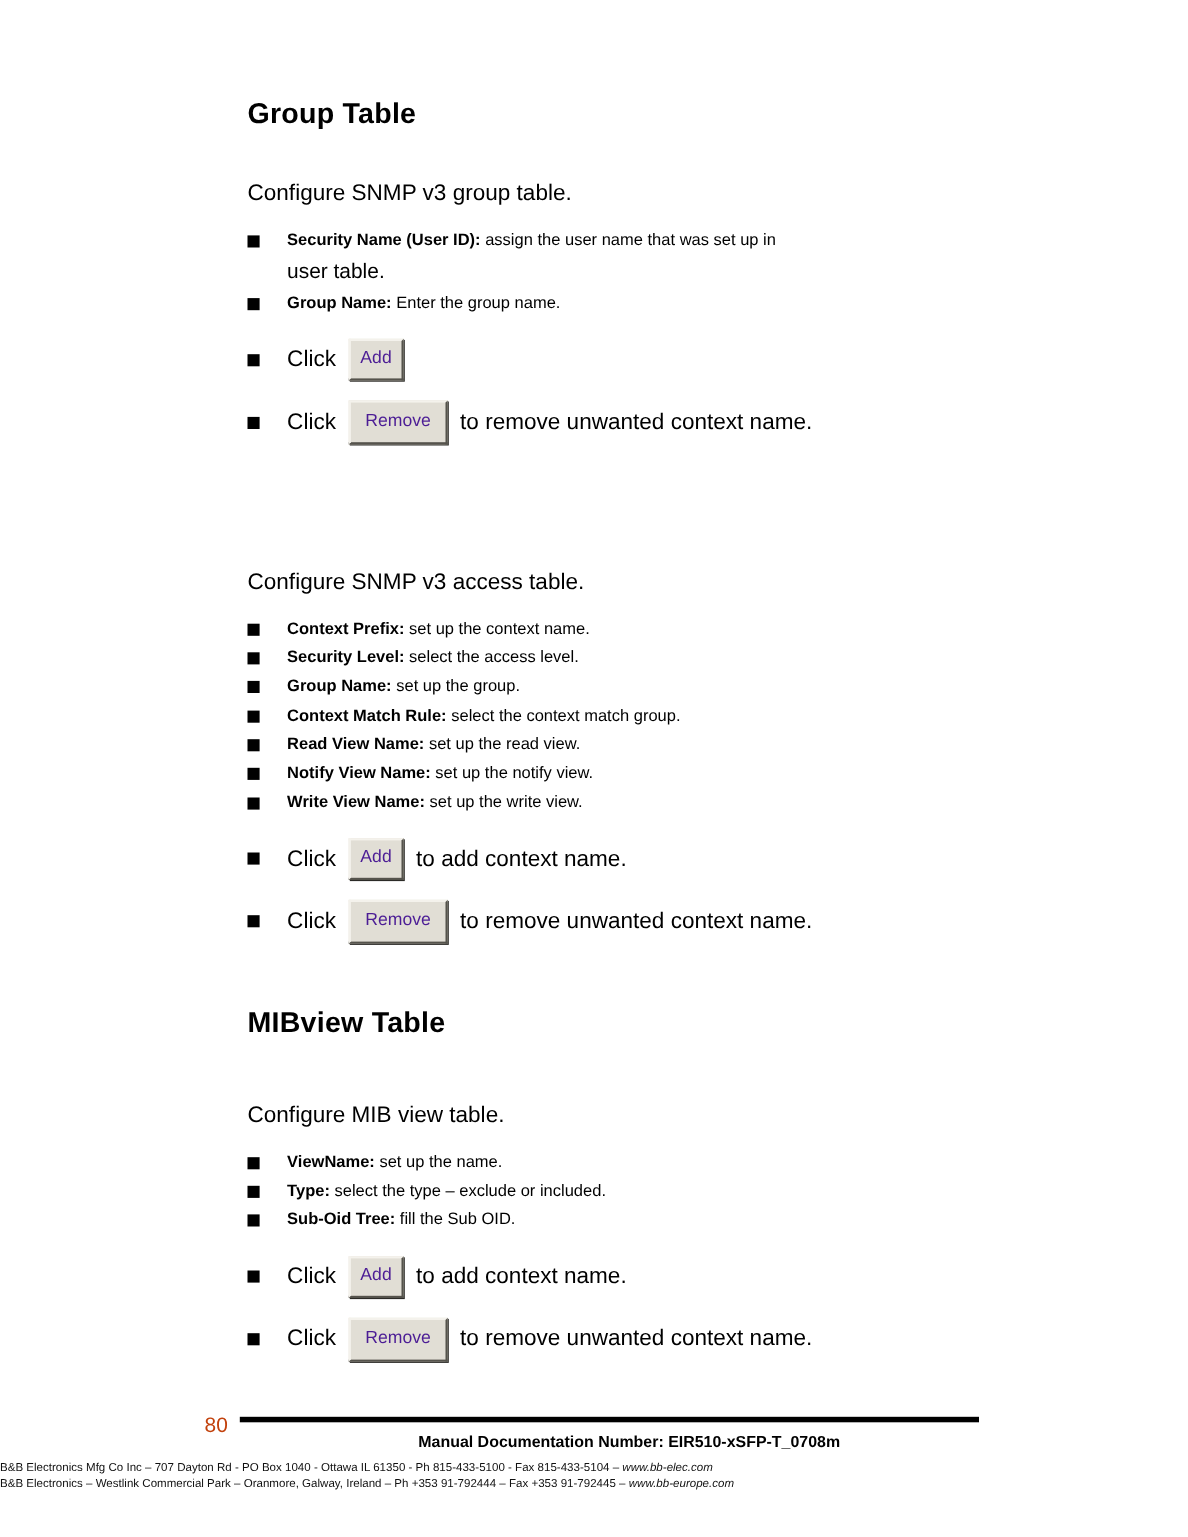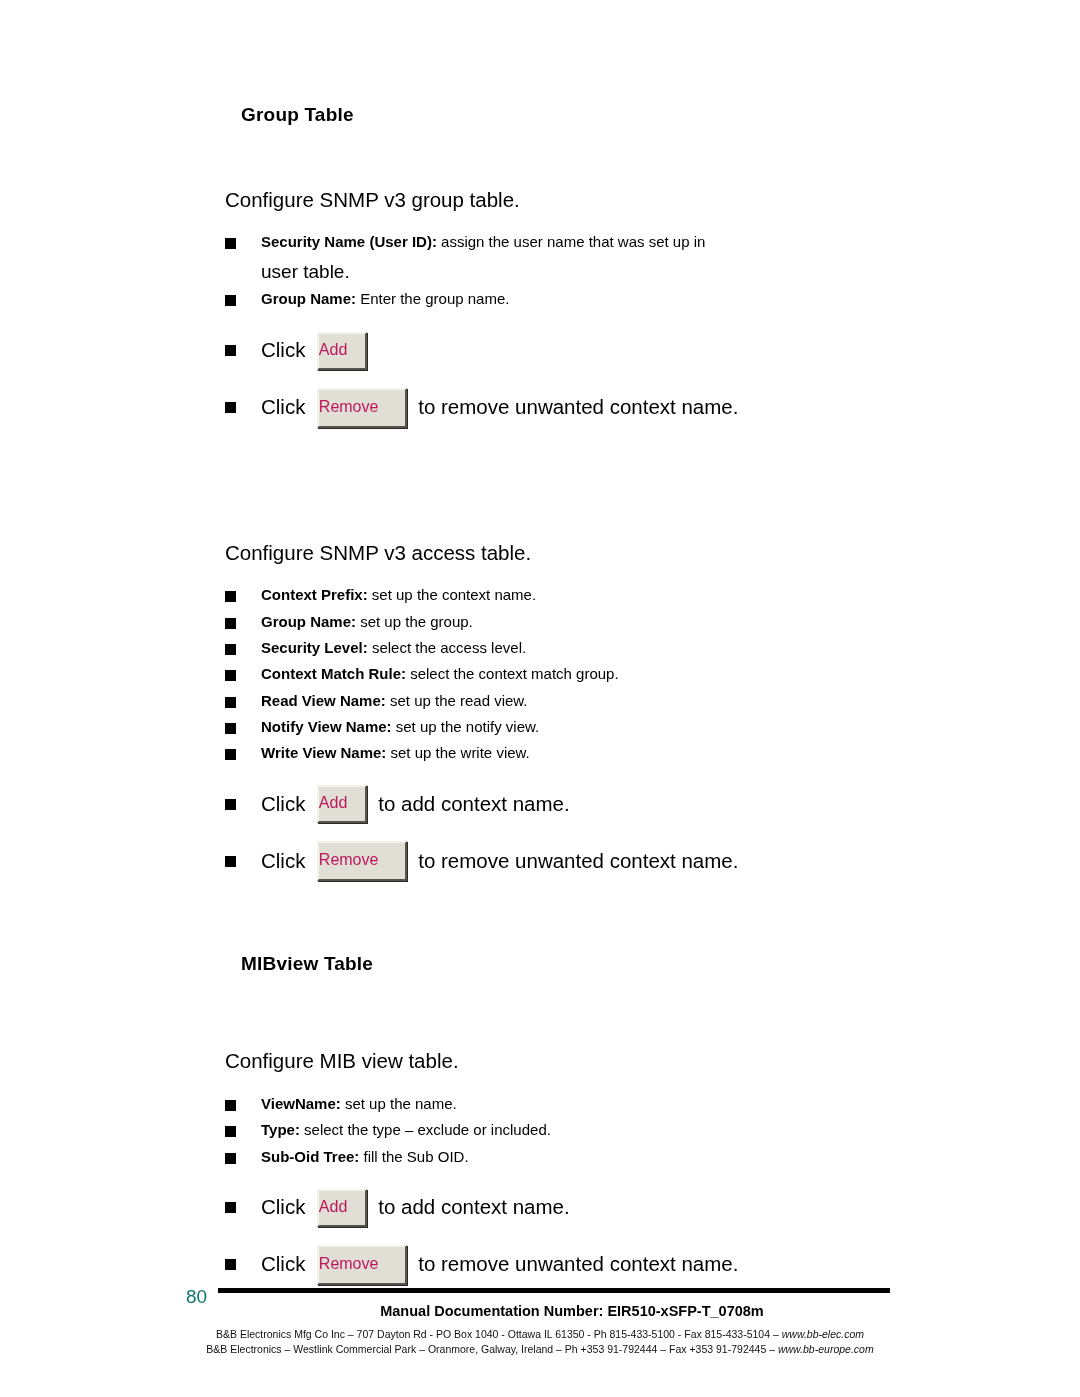--- a/index.html
+++ b/index.html
@@ -26,25 +26,25 @@
 
   .content {
     position: absolute;
     left: 225px;
     top: 88px;
     width: 680px;
   }
 
   
   .section-heading {
-    font-size: 19px;
+    font-size: 26px;
     font-weight: bold;
     letter-spacing: 0.2px;
     line-height: 1.2;
-    margin: 16px;
+    margin: 0;
   }
 
   
   .intro {
     font-size: 20.5px;
     line-height: 1.25;
     margin: 0;
     white-space: nowrap;
   }
 
@@ -105,25 +105,25 @@
     white-space: nowrap;
   }
   .btn-row .after-word {
     white-space: nowrap;
   }
 
   
   .win-btn {
     display: inline-block;
     background: #e1ded5;
-    color: #be185d;
+    color: #4c1d95;
     font-family: "Liberation Sans", sans-serif;
     font-size: 16px;
     line-height: 1;
-    text-align: left;
+    text-align: center;
     box-sizing: border-box;
     border-top: 2px solid #f4f2ec;
     border-left: 2px solid #f4f2ec;
     border-right: 2px solid #55534c;
     border-bottom: 2px solid #55534c;
     box-shadow: 1px 1px 0 0 #2b2a26;
     user-select: none;
   }
   .win-btn.add {
     width: 50px;
@@ -136,21 +136,21 @@
 
   .gap-sm { height: 18px; }
   .gap-lg { height: 44px; }
   .gap-xl { height: 56px; }
   .page-number {
     position: absolute;
     left: 186px;
     top: 1287px;
     font-size: 19px;
     line-height: 1;
-    color: #0f766e;
+    color: #c2410c;
   }
   .footer-rule {
     position: absolute;
     left: 218px;
     top: 1288px;
     width: 672px;
     height: 5px;
     background: #000;
   }
   .footer-docnum {
@@ -161,21 +161,21 @@
     text-align: center;
     font-size: 14.5px;
     font-weight: bold;
     line-height: 1.2;
     padding-left: 32px;
   }
   .footer-addr {
     position: absolute;
     left: 0;
     width: 1080px;
-    text-align: center;
+    text-align: left;
     font-size: 10.5px;
     line-height: 1.35;
     color: #111;
   }
   .footer-addr.l1 { top: 1327px; }
   .footer-addr.l2 { top: 1342px; }
   .footer-addr i { font-style: italic; }
 </style>
 </head>
 <body>
@@ -241,26 +241,26 @@
 
       <div class="bullets">
 
         <div class="bullet-row">
           <span class="bullet-mark"><span class="sq"></span></span>
           <span class="bullet-body"><b>Context Prefix:</b><span> set up the context name.</span></span>
         </div>
 
         <div class="bullet-row">
           <span class="bullet-mark"><span class="sq"></span></span>
+          <span class="bullet-body"><b>Security Level:</b><span> select the access level.</span></span>
+        </div>
+
+        <div class="bullet-row">
+          <span class="bullet-mark"><span class="sq"></span></span>
           <span class="bullet-body"><b>Group Name:</b><span> set up the group.</span></span>
-        </div>
-
-        <div class="bullet-row">
-          <span class="bullet-mark"><span class="sq"></span></span>
-          <span class="bullet-body"><b>Security Level:</b><span> select the access level.</span></span>
         </div>
 
         <div class="bullet-row">
           <span class="bullet-mark"><span class="sq"></span></span>
           <span class="bullet-body"><b>Context Match Rule:</b><span> select the context match group.</span></span>
         </div>
 
         <div class="bullet-row">
           <span class="bullet-mark"><span class="sq"></span></span>
           <span class="bullet-body"><b>Read View Name:</b><span> set up the read view.</span></span>

